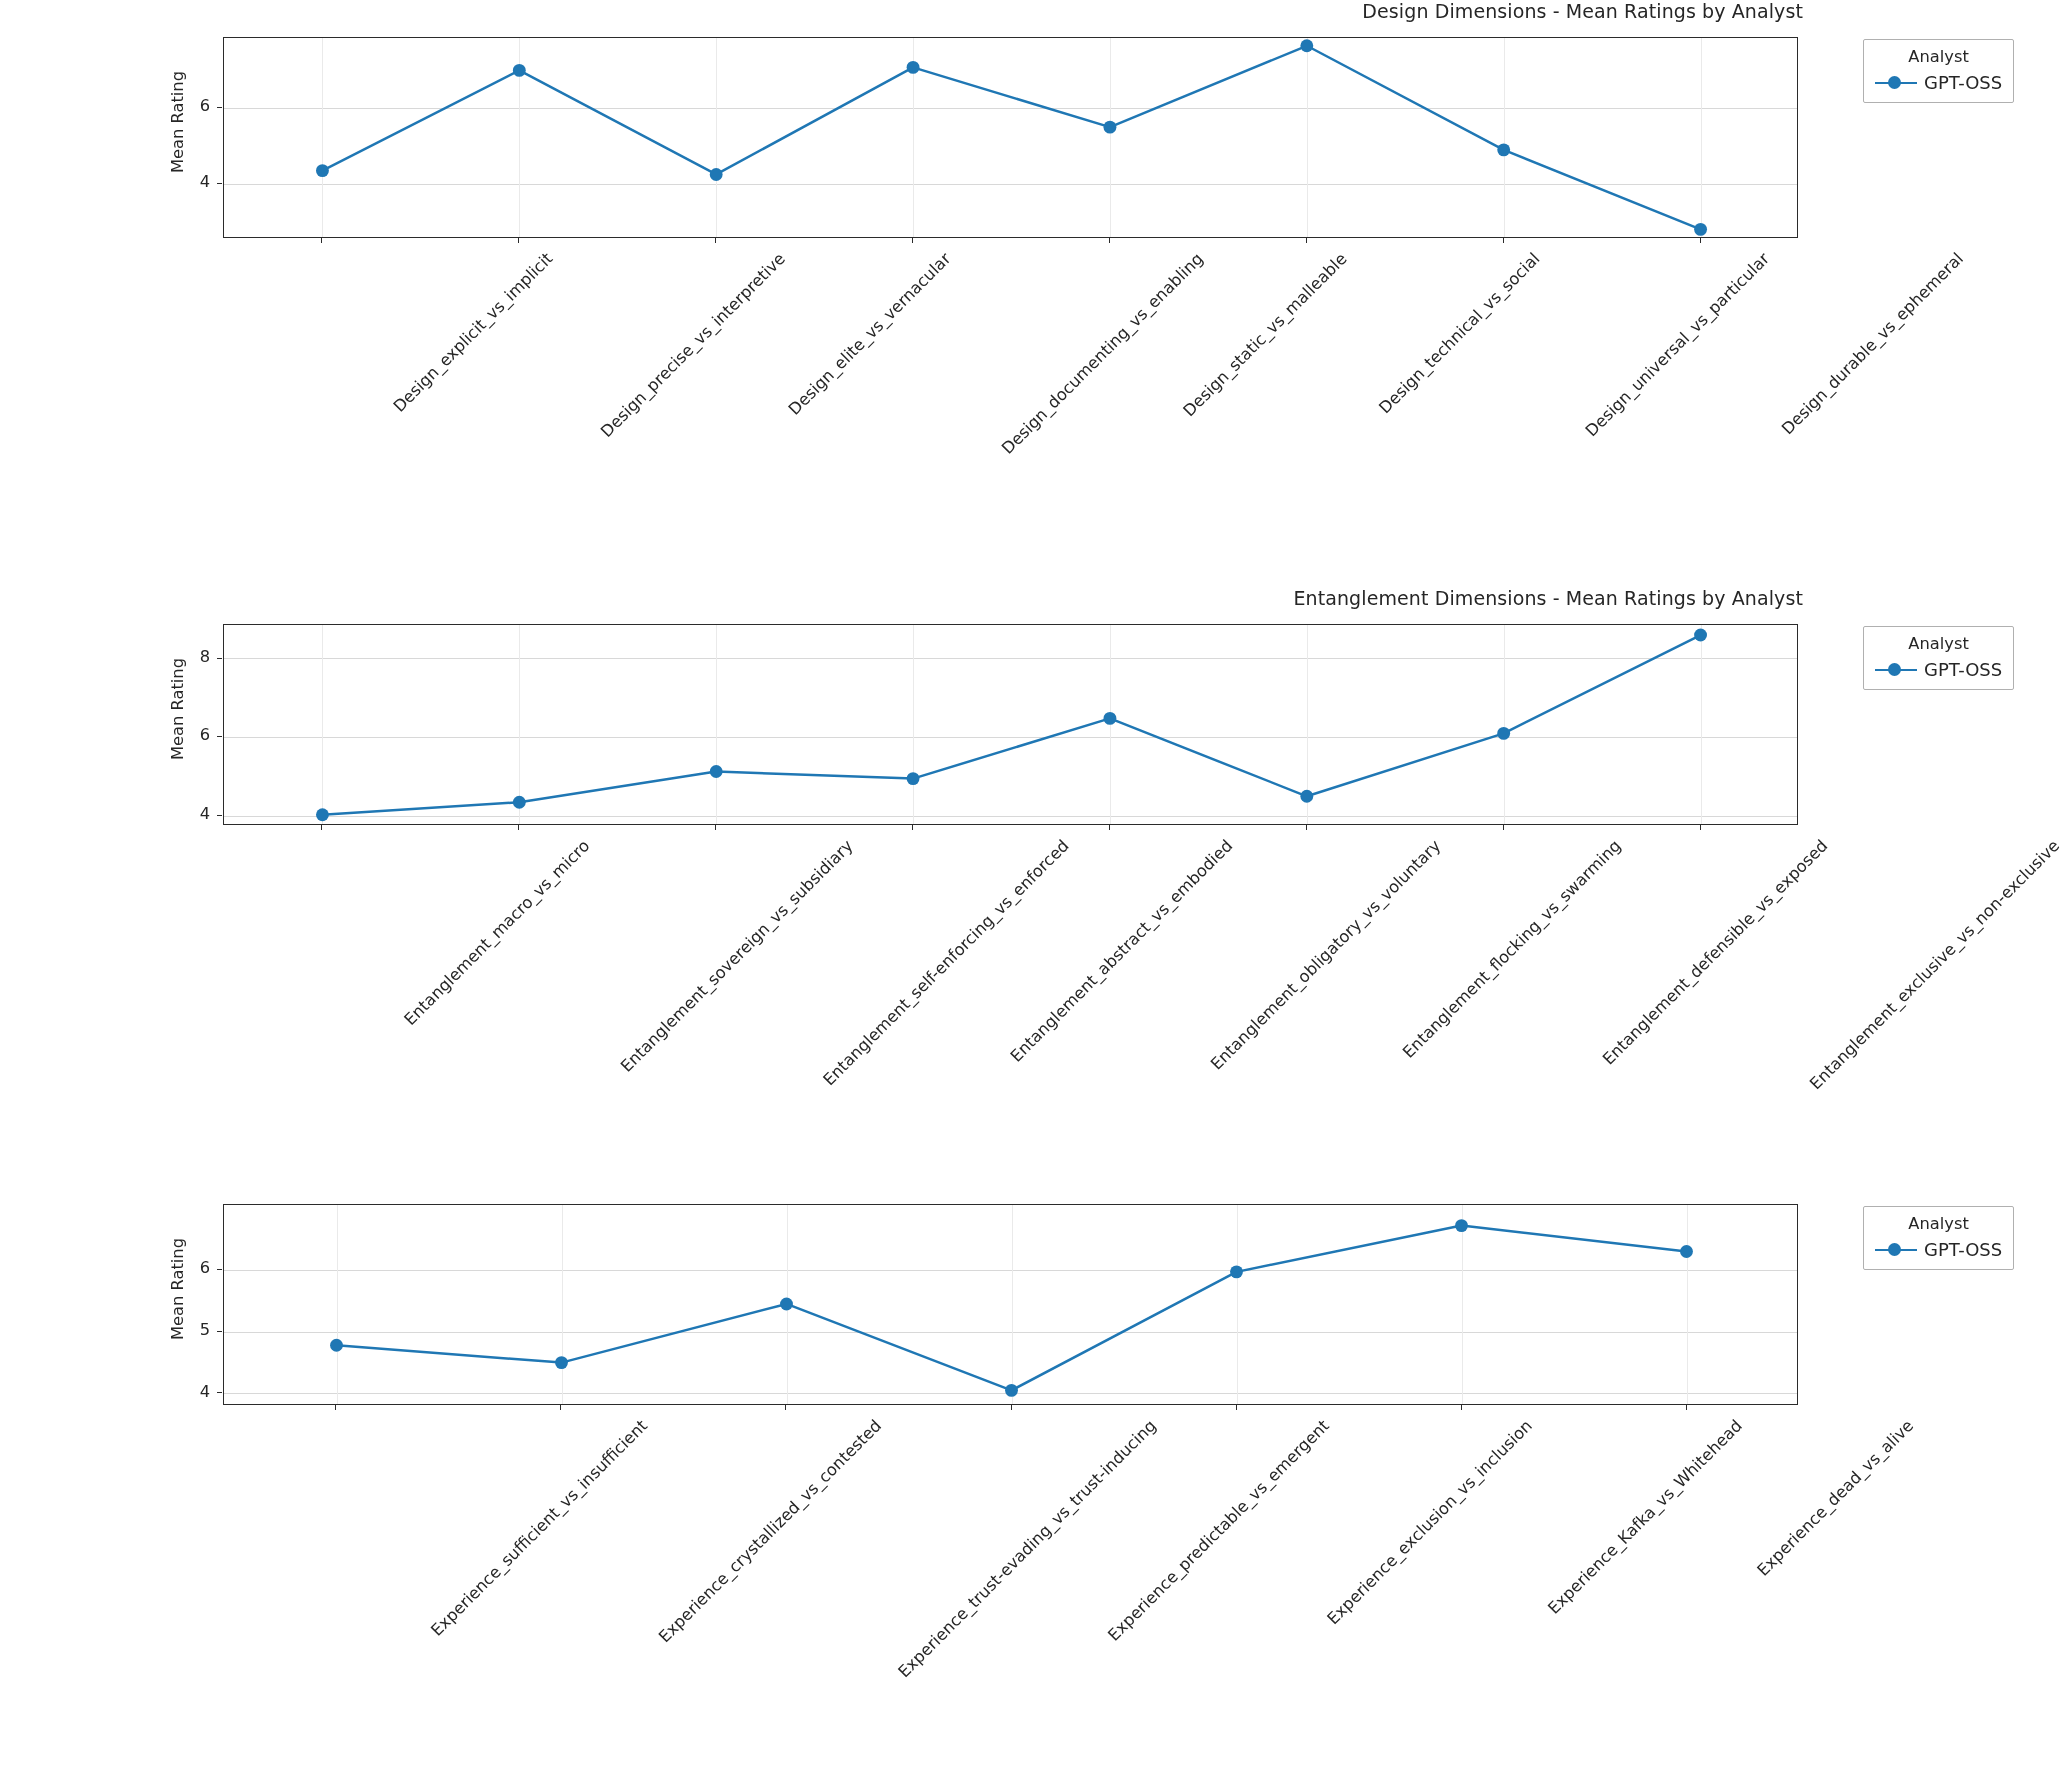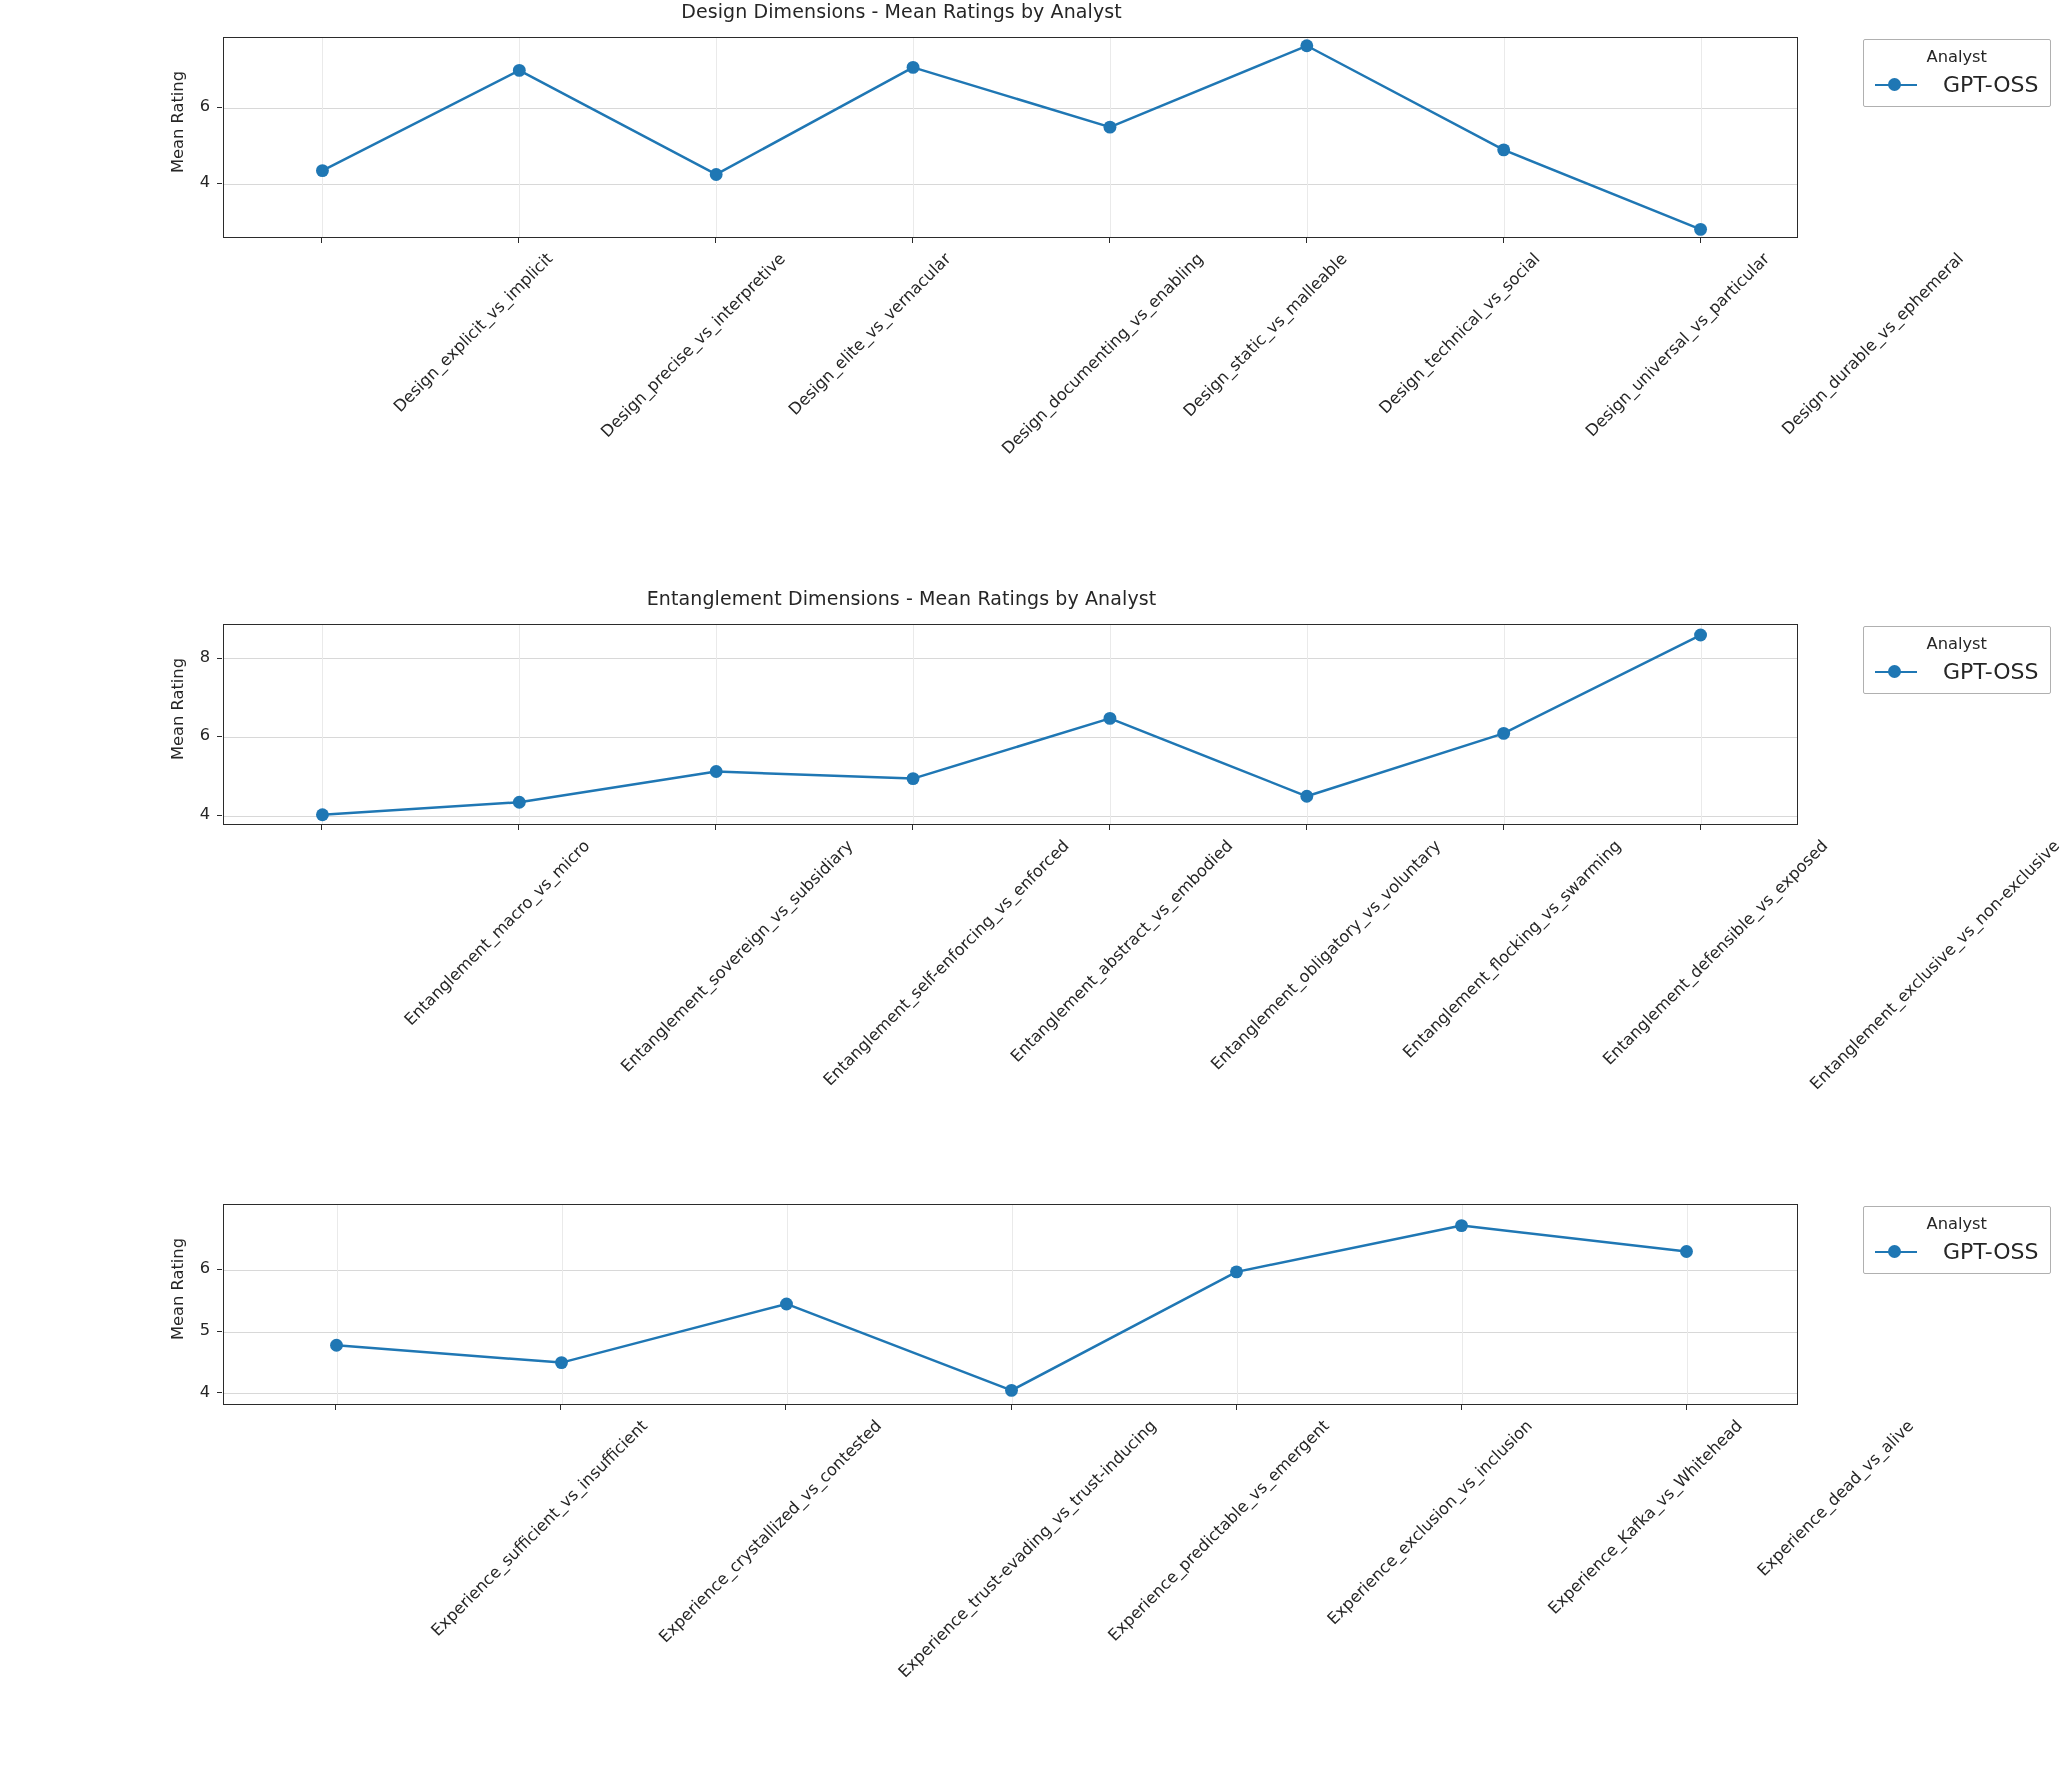--- a/index.html
+++ b/index.html
@@ -22,21 +22,21 @@
   .panel {
     position: absolute;
     left: 0;
     width: 2066px;
   }
   .panel-title {
     position: absolute;
     top: 0;
     left: 0;
     width: 1803px;
-    text-align: center;
+    text-align: right;
     font-size: 19px;
     color: #262626;
     letter-spacing: 0.1px;
   }
   .plot-area {
     position: absolute;
     box-sizing: border-box;
     border: 1px solid #2b2b2b;
     background: #ffffff;
     overflow: visible;
@@ -127,23 +127,22 @@
   }
   .legend-swatch .lsdot {
     position: absolute;
     top: -4px;
     left: 13px;
     width: 13px;
     height: 13px;
     border-radius: 50%;
   }
   .legend-label {
-    font-size: 22px;
-    color: #262626;
-    margin-left: 19px;
+    font-size: 18px;
+    color: #262626;
   }
   svg.series {
     position: absolute;
     top: 0;
     left: 0;
     overflow: visible;
   }
 </style>
 </head>
 <body>

